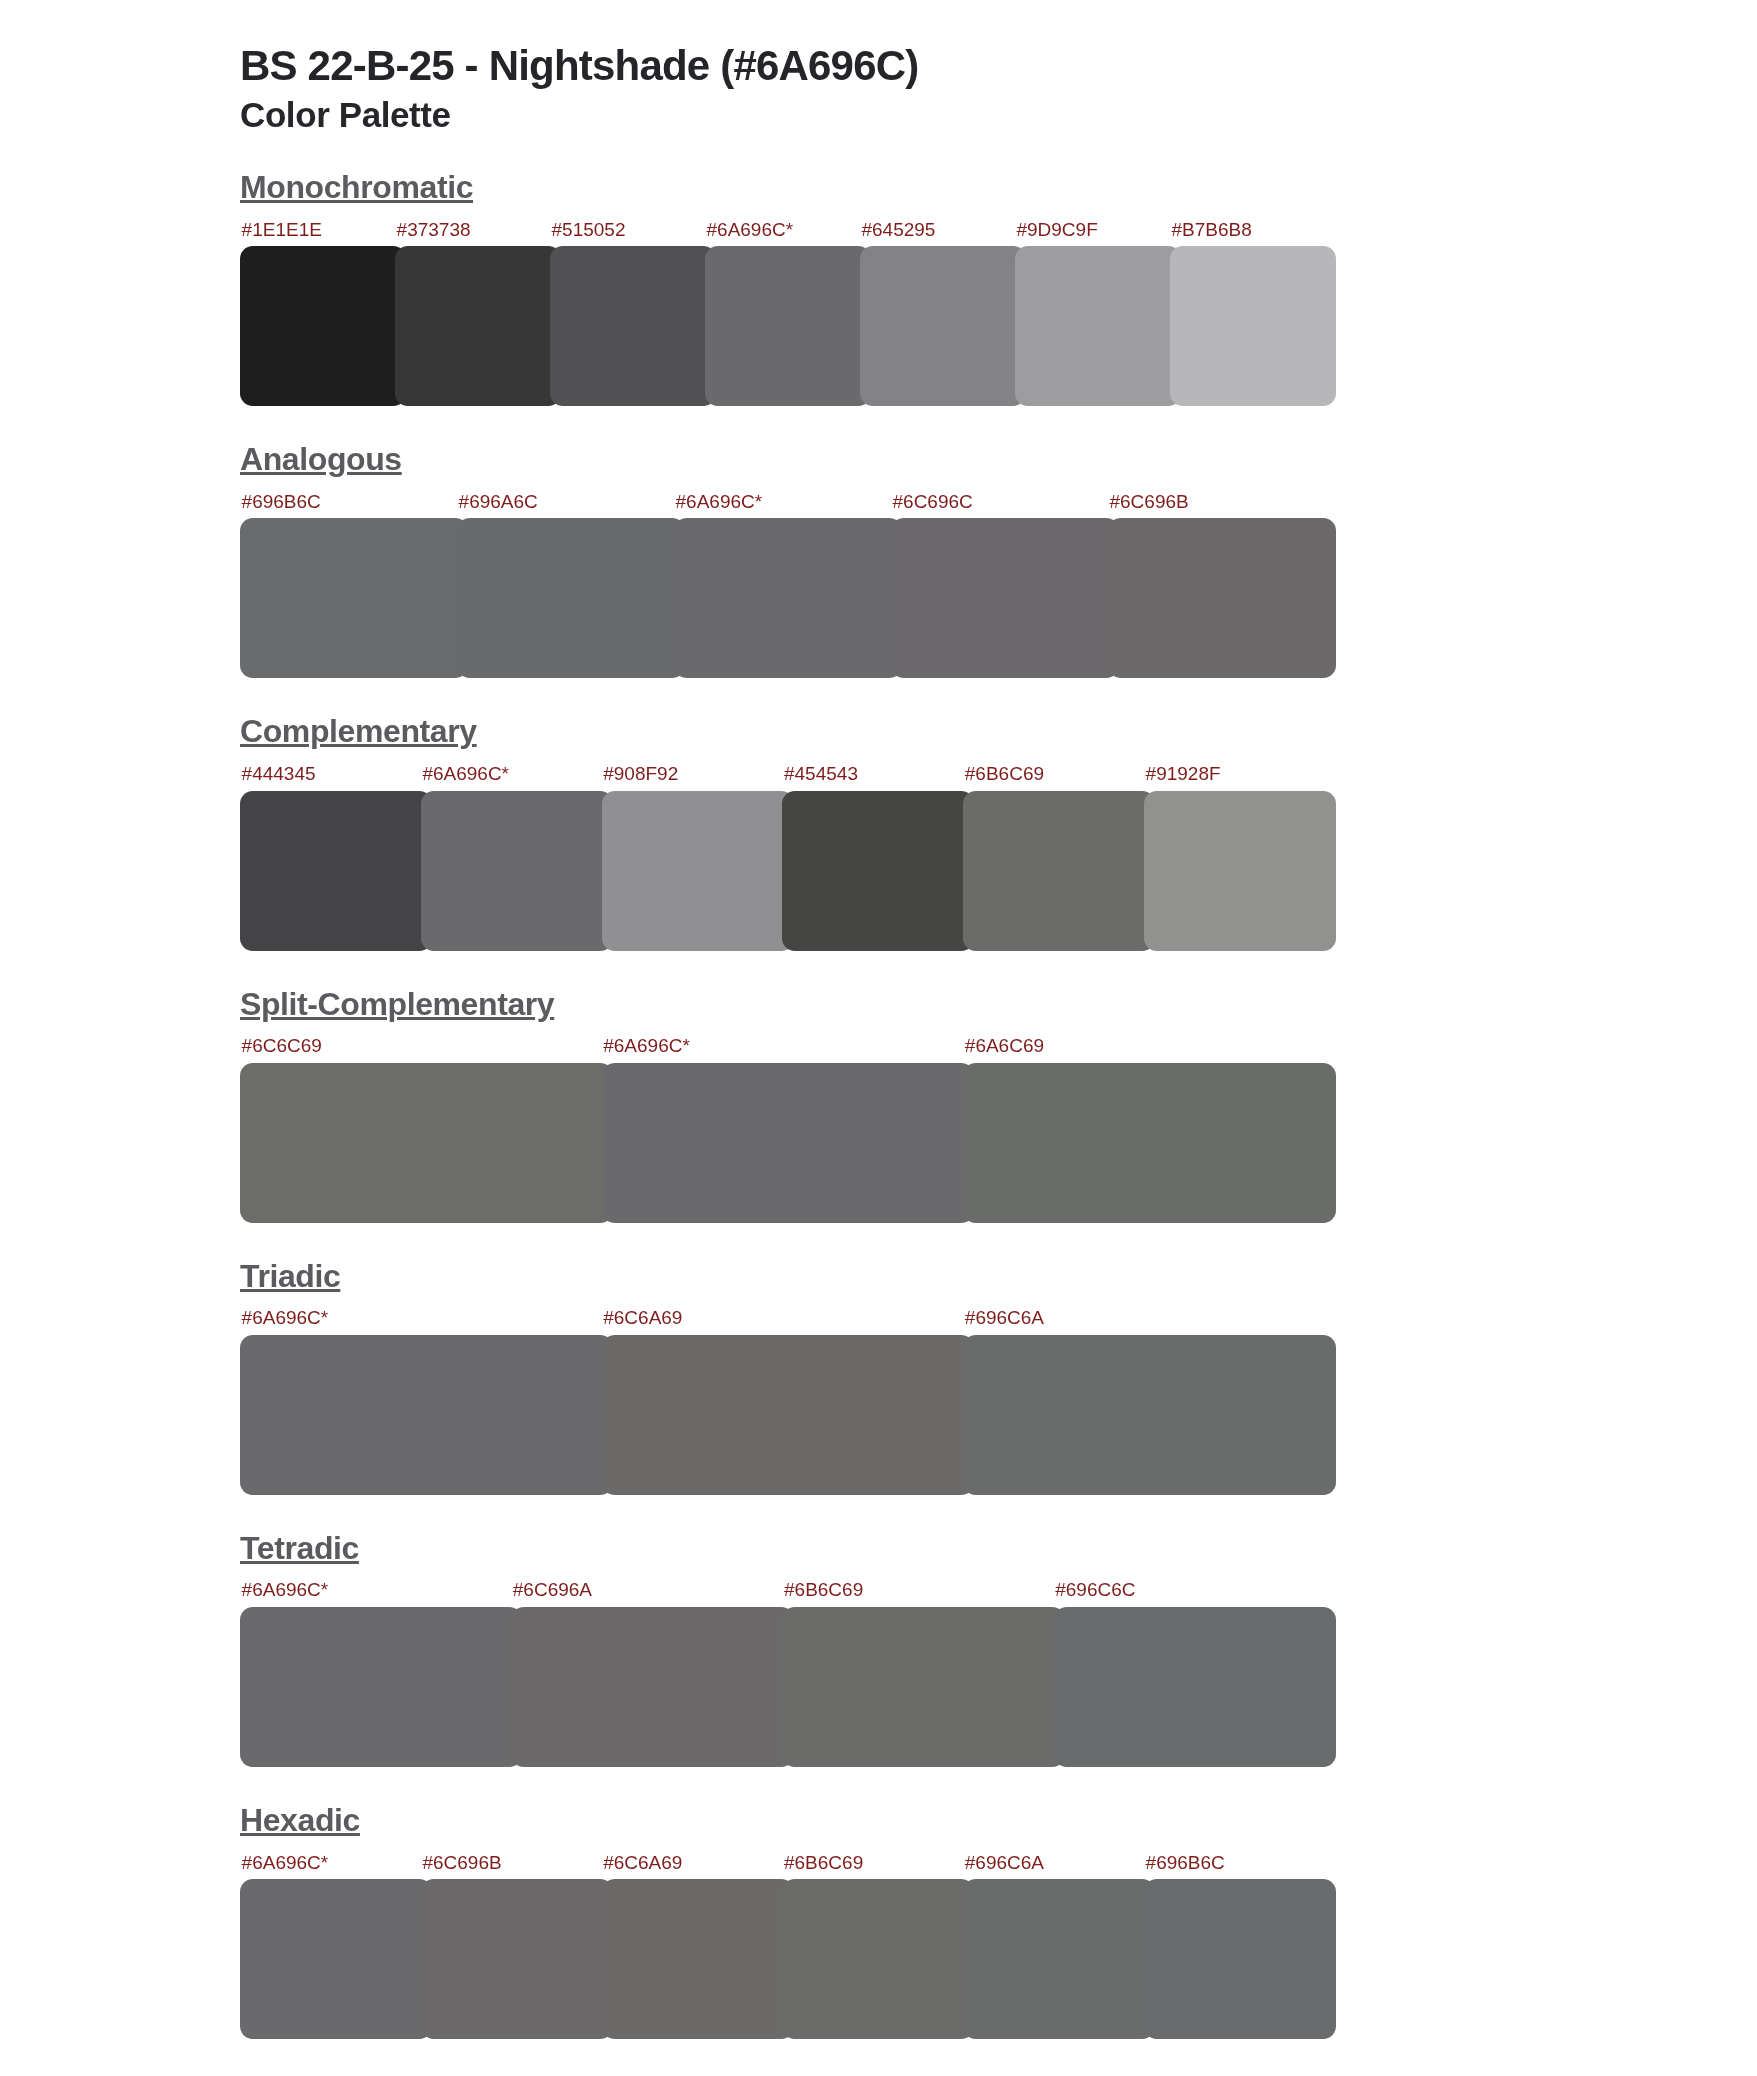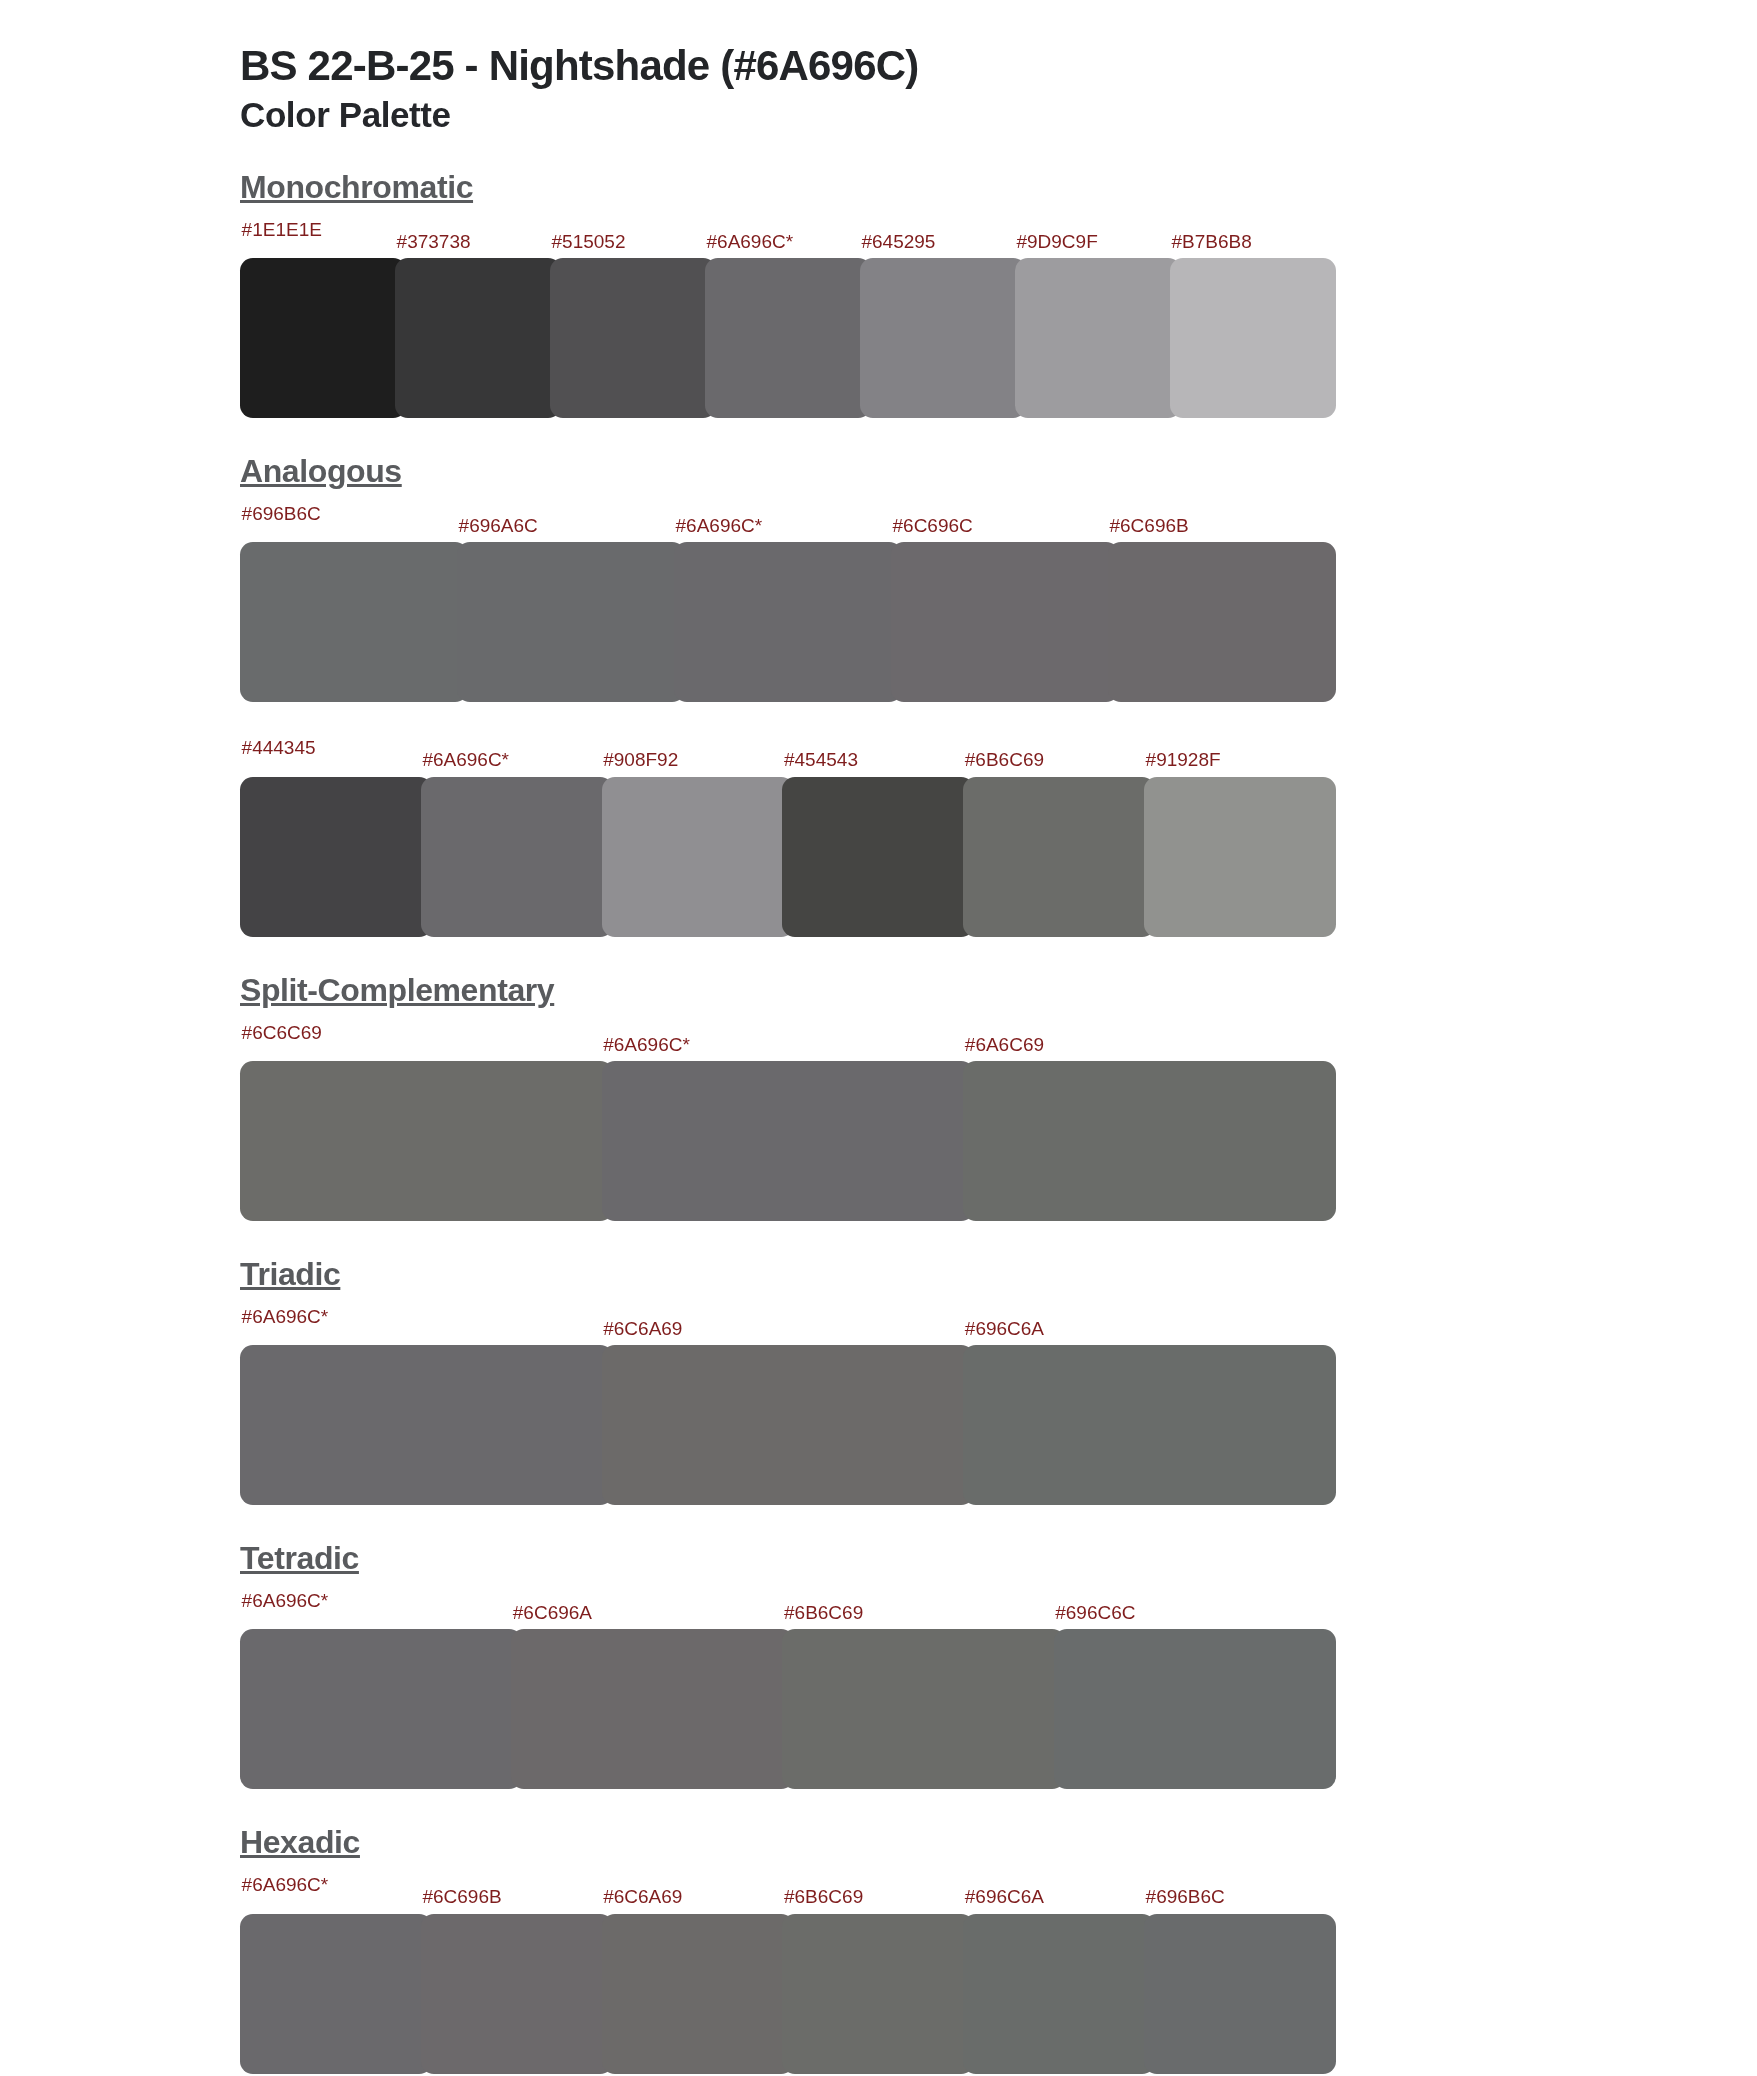--- a/index.html
+++ b/index.html
@@ -62,21 +62,20 @@
     font-size: 19px;
     font-weight: 400;
     color: #7f1d1d;
     letter-spacing: 0;
     white-space: nowrap;
     padding-left: 1.6px;
     box-sizing: border-box;
   }
   .label-cell + .label-cell {
     margin-left: -11.2px;
-    margin-top: 12px;
   }
   .swatch-row {
     display: flex;
     width: 1096px;
     height: 160px;
   }
   .swatch {
     flex: 1 1 0;
     min-width: 0;
     height: 160px;
@@ -139,20 +138,21 @@
           </div>
           <div class="swatch-row">
             <div class="swatch" style="background: rgb(105, 107, 108);"></div>
             <div class="swatch" style="background: rgb(105, 106, 108);"></div>
             <div class="swatch" style="background: rgb(106, 105, 108);"></div>
             <div class="swatch" style="background: rgb(108, 105, 108);"></div>
             <div class="swatch" style="background: rgb(108, 105, 107);"></div>
           </div>
         </section>
         <section class="palette-section">
+          <h3 class="section-title">Complementary</h3>
           <div class="labels-row">
             <div class="label-cell">#444345</div>
             <div class="label-cell">#6A696C*</div>
             <div class="label-cell">#908F92</div>
             <div class="label-cell">#454543</div>
             <div class="label-cell">#6B6C69</div>
             <div class="label-cell">#91928F</div>
           </div>
           <div class="swatch-row">
             <div class="swatch" style="background: rgb(68, 67, 69);"></div>

